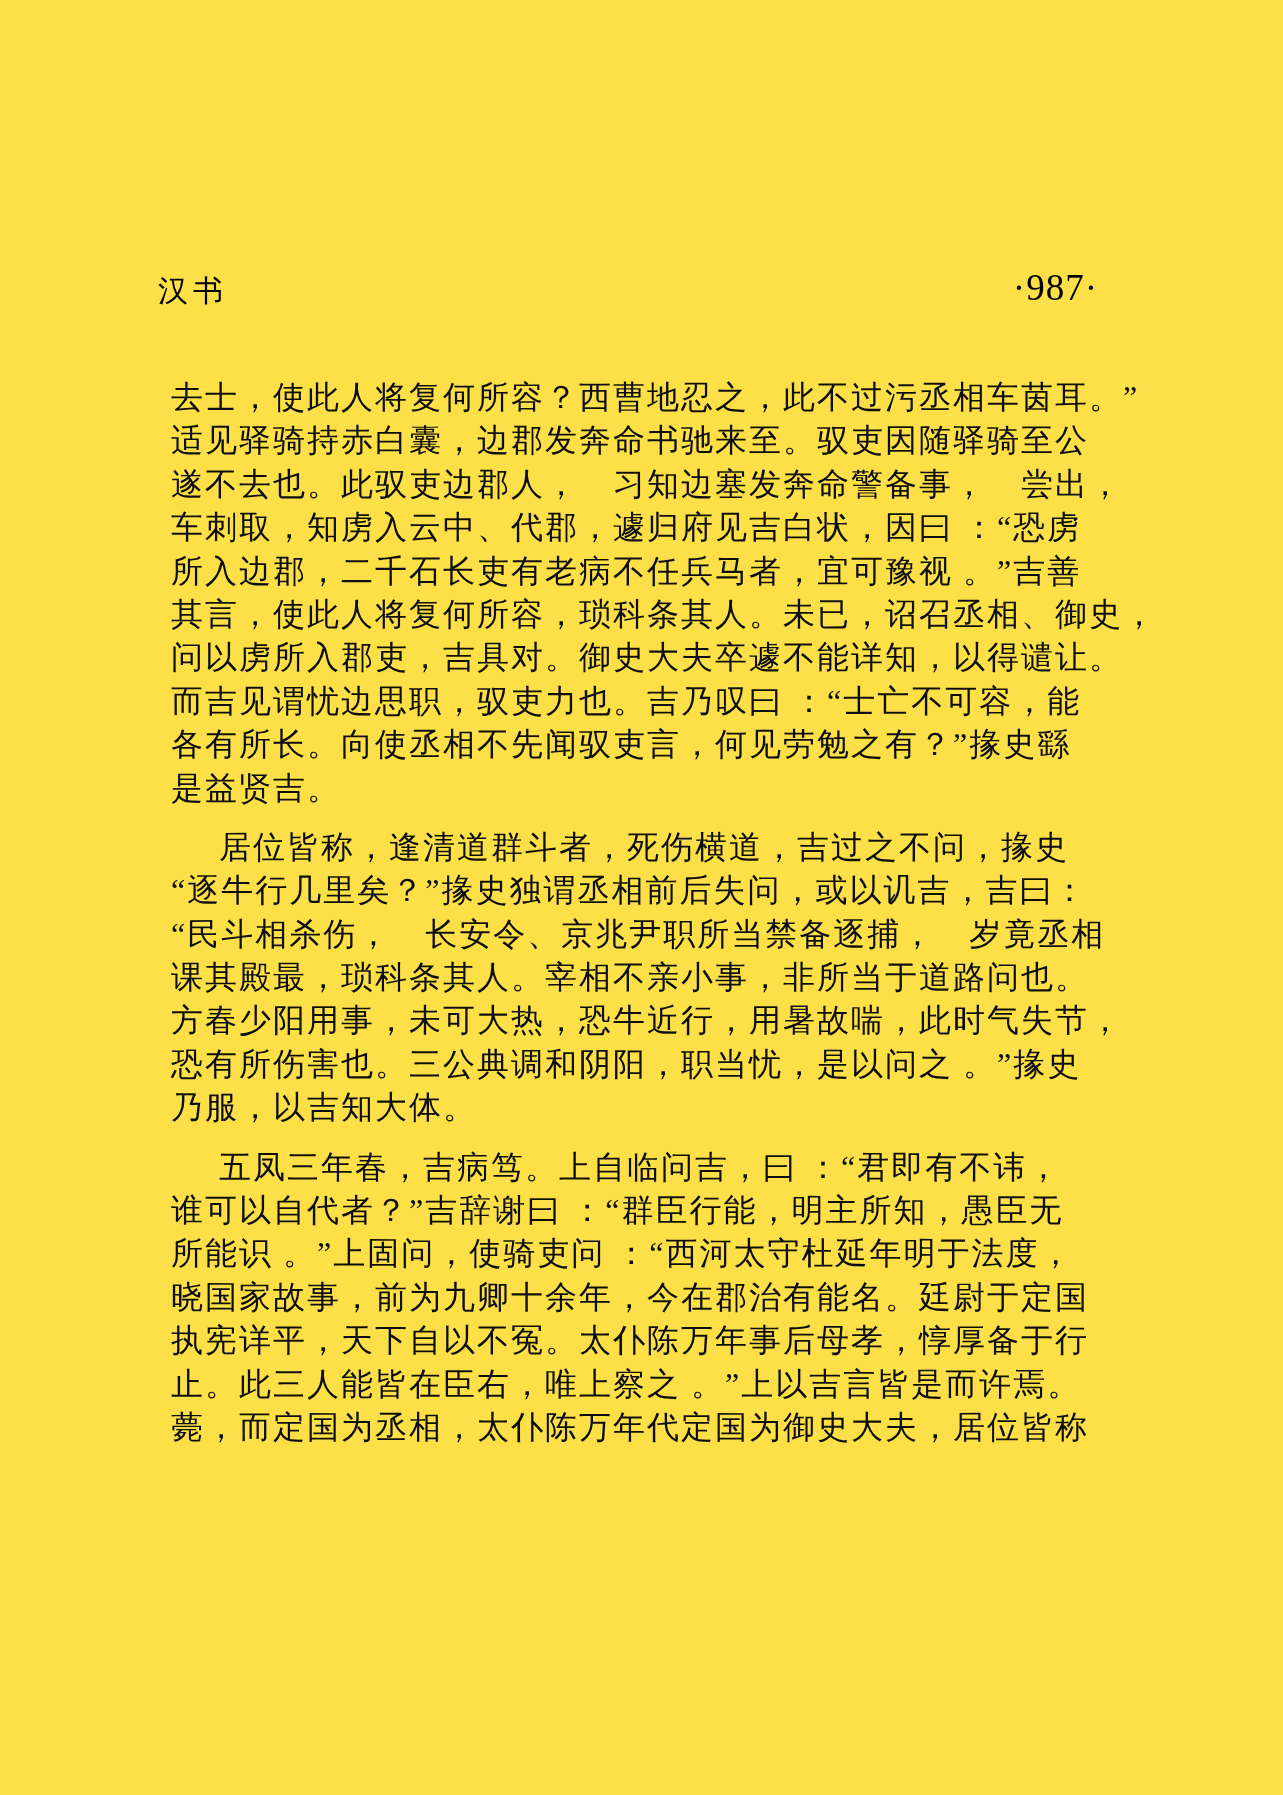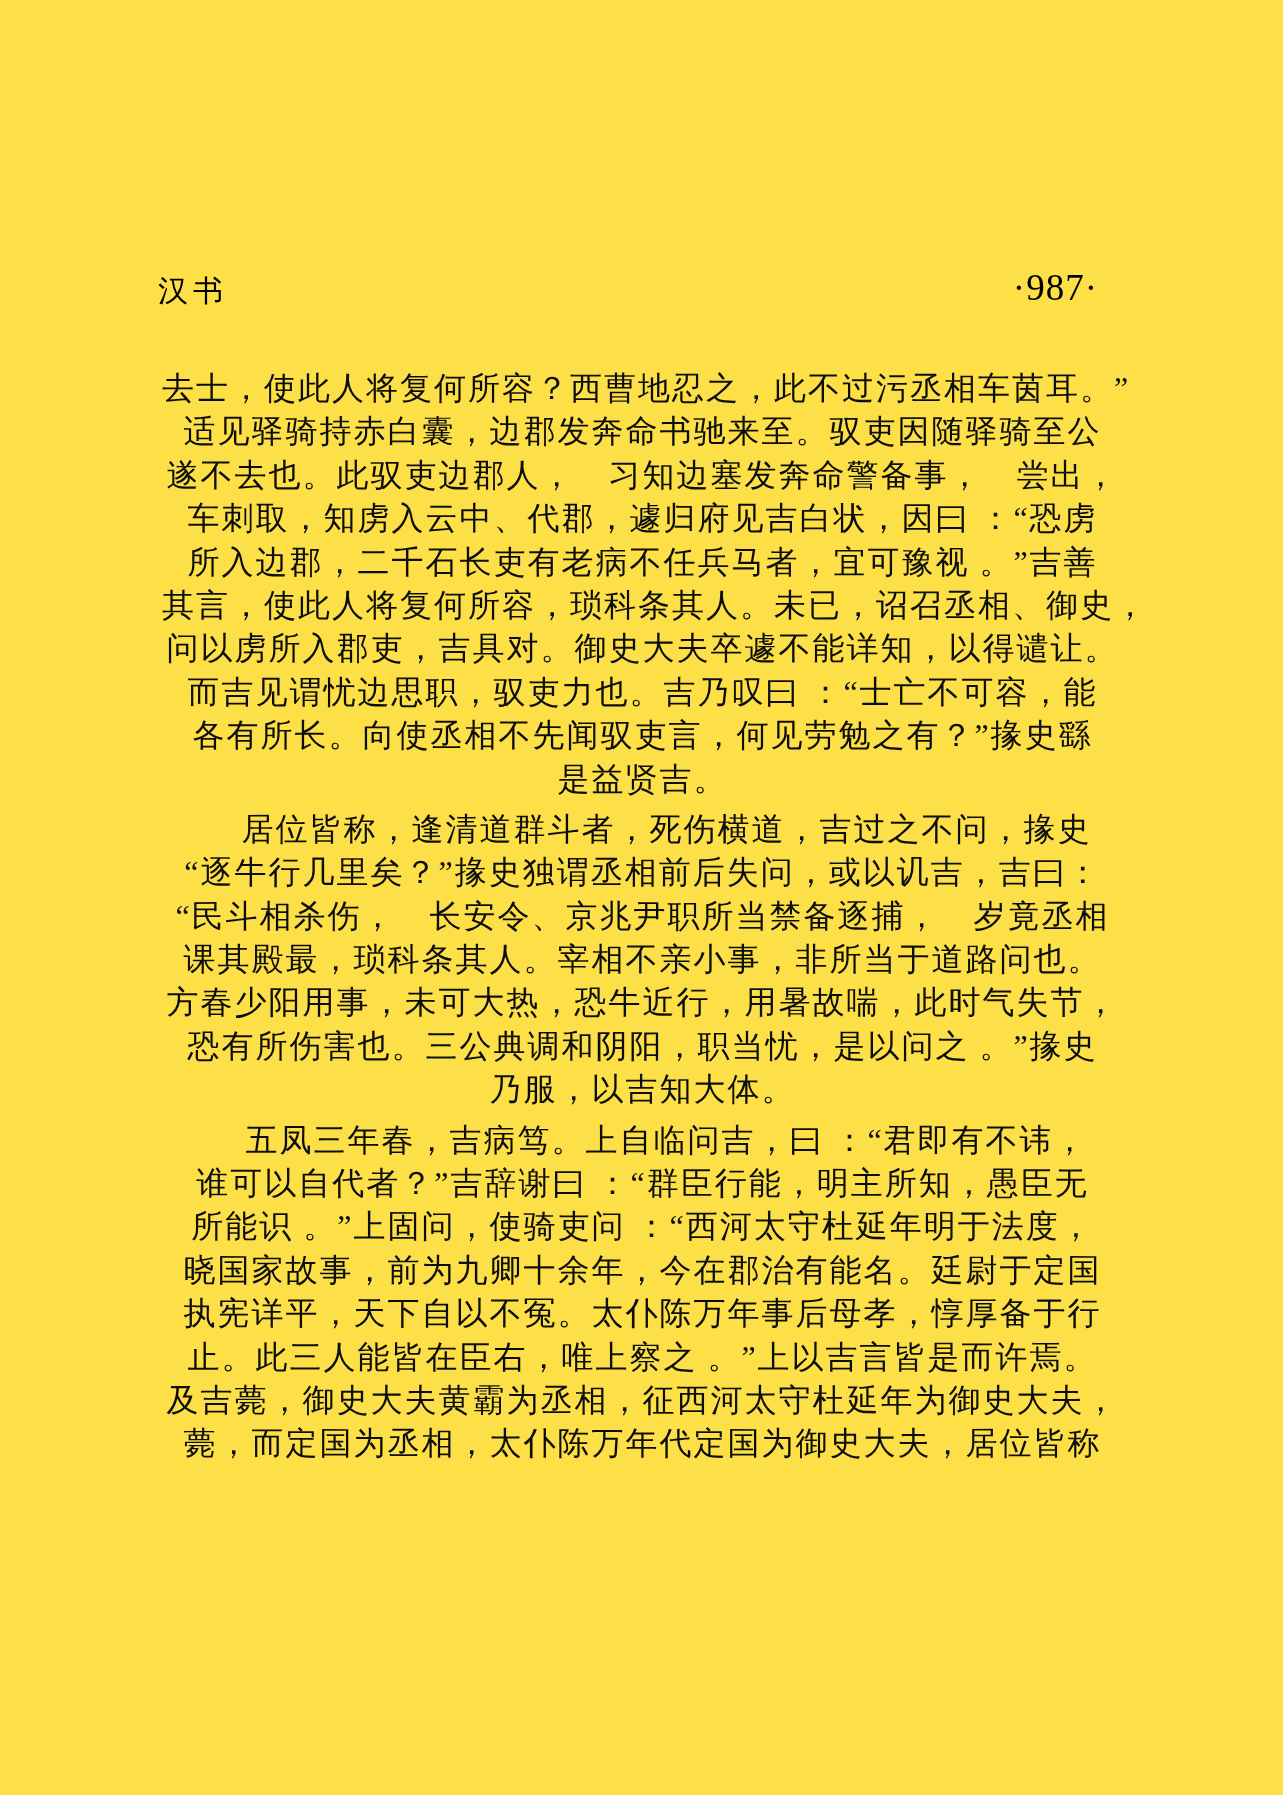--- a/index.html
+++ b/index.html
@@ -36,23 +36,22 @@
     letter-spacing: 1px;
     line-height: 1;
   }
   .body-text {
     position: absolute;
     top: 360px;
     left: 155px;
     width: 975px;
   }
   .paragraph {
-    margin: 7px;
+    margin: 16px;
     padding: 0;
-    text-align: center;
   }
   .line {
     font-size: 32px;
     line-height: 43.4px;
     height: 43.4px;
     letter-spacing: 2px;
     white-space: nowrap;
     color: #0d0d0d;
   }
   .paragraph.indent .line:first-child {
@@ -90,17 +89,16 @@
         <div class="line">恐有所伤害也。三公典调和阴阳，职当忧，是以问之 。”掾史</div>
         <div class="line">乃服，以吉知大体。</div>
       </div>
       <div class="paragraph indent">
         <div class="line">五凤三年春，吉病笃。上自临问吉，曰 ：“君即有不讳，</div>
         <div class="line">谁可以自代者？”吉辞谢曰 ：“群臣行能，明主所知，愚臣无</div>
         <div class="line">所能识 。”上固问，使骑吏问 ：“西河太守杜延年明于法度，</div>
         <div class="line">晓国家故事，前为九卿十余年，今在郡治有能名。廷尉于定国</div>
         <div class="line">执宪详平，天下自以不冤。太仆陈万年事后母孝，惇厚备于行</div>
         <div class="line">止。此三人能皆在臣右，唯上察之 。”上以吉言皆是而许焉。</div>
-        <div class="line">及吉薨，御史大夫黄霸为丞相，征西河太守杜延年为御史大夫，</div>
         <div class="line">薨，而定国为丞相，太仆陈万年代定国为御史大夫，居位皆称</div>
       </div>
     </div>
 </div>
 
 </body></html>

